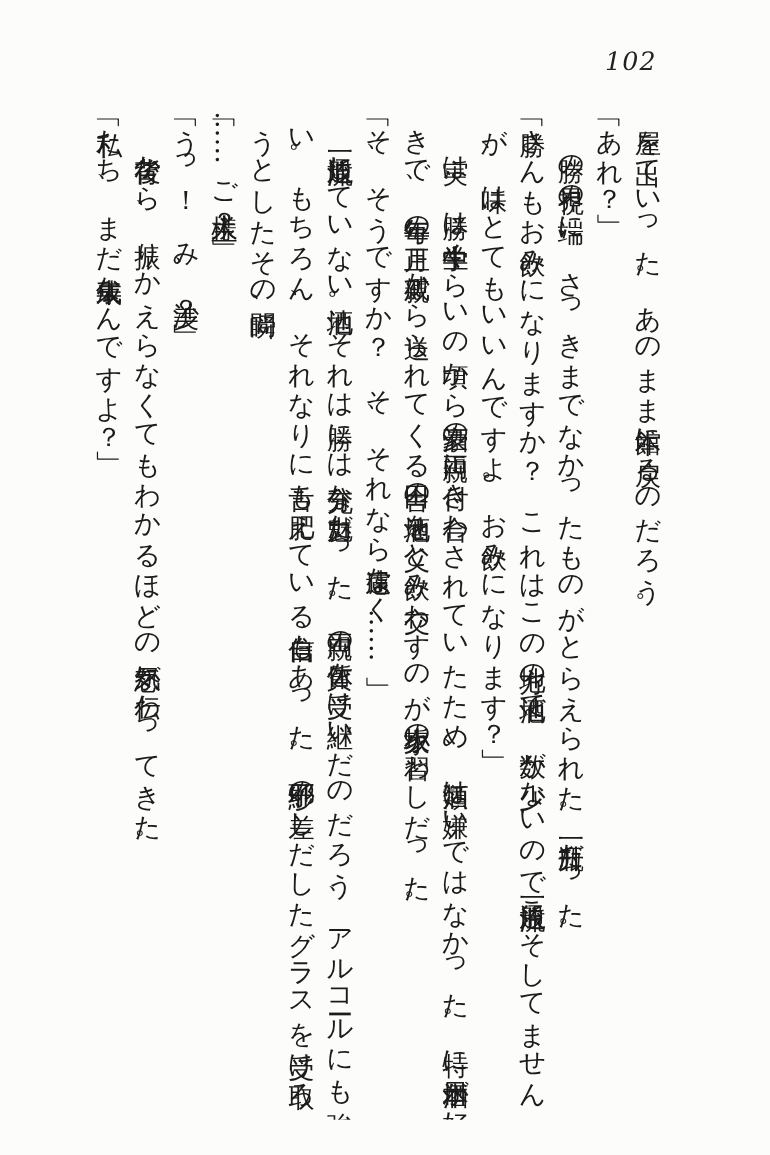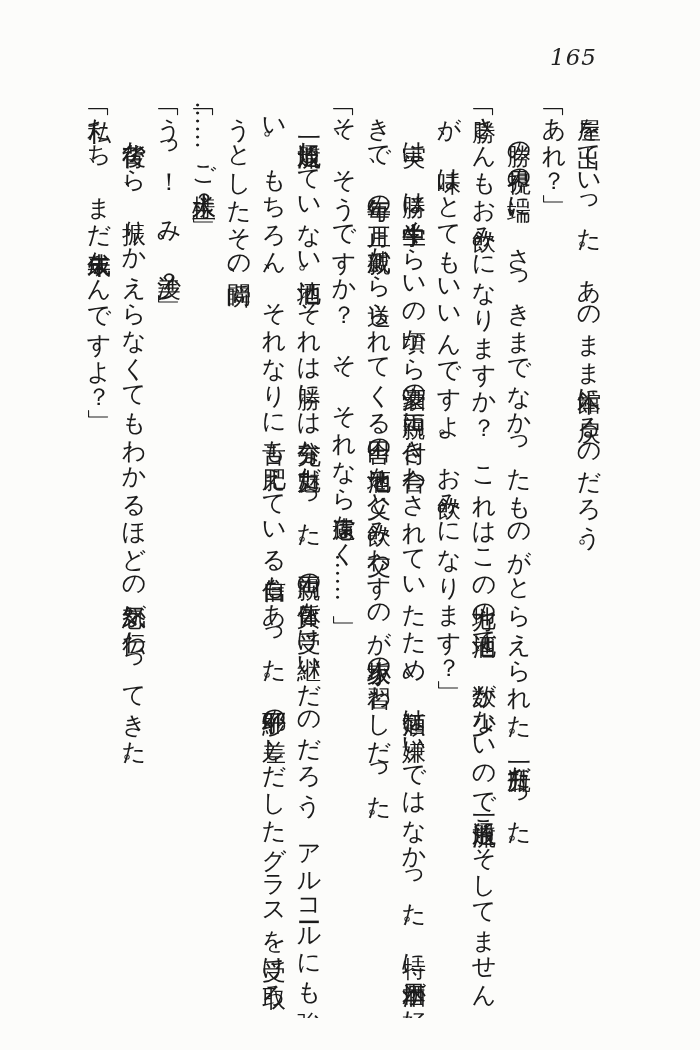--- a/index.html
+++ b/index.html
@@ -45,21 +45,21 @@
     padding: 0;
   }
   .para.indent {
     text-indent: 1em;
   }
 </style>
 </head>
 <body>
 
 <div class="scan-page">
-  <div class="page-number">165</div>
+  <div class="page-number">102</div>
 
   <div class="text-block" id="text-block">
       <p class="para">屋を出ていった。あのまま本館に戻るのだろう。</p>
       <p class="para">「あれ？」</p>
       <p class="para indent">勝の視界の端に、さっきまでなかったものがとらえられた。一升瓶だった。</p>
       <p class="para">「勝さんもお飲みになりますか？　これはこの地方の地酒で、数が少ないので一般流通こそしてませんが、味はとてもいいんですよ。お飲みになります？」</p>
       <p class="para indent">実は、勝は中学生くらいの頃から酒豪の両親に付き合わされていたため、酒類は嫌いではなかった。特に日本酒が好きで、毎年の正月、親戚から送られてくる田舎の地酒を父と飲み交わすのが小坂家の習わしだった。</p>
       <p class="para">「そ、そうですか？　そ、それなら遠慮なく……」</p>
       <p class="para indent">一般流通していない地酒。それは勝には充分な魅力だった。両親の体質を受け継いだのだろう、アルコールにも強い。もちろん、それなりに舌も肥えている自信もあった。紗耶子の差しだしたグラスを受け取ろうとしたその瞬間、</p>
       <p class="para">「……ご主人様？」</p>

